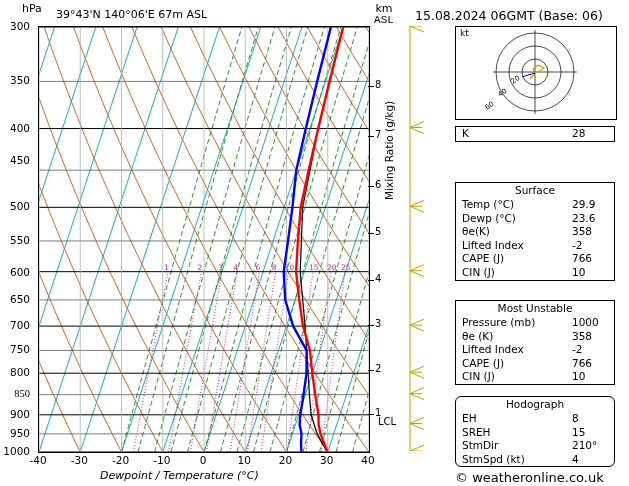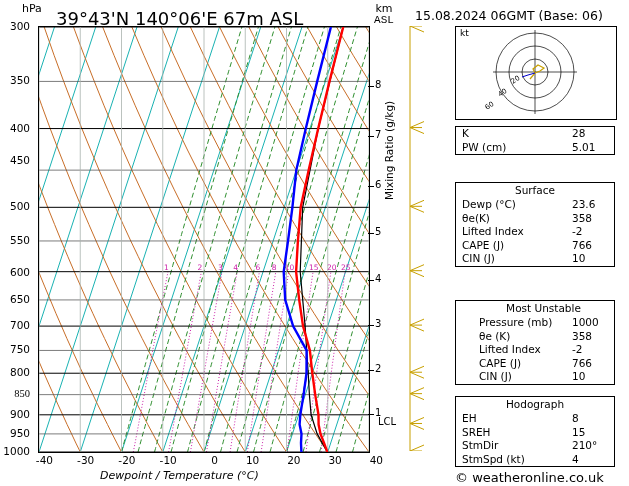--- a/index.html
+++ b/index.html
@@ -1,27 +1,27 @@
 <!DOCTYPE html>
 <html><head>
 <meta charset="utf-8">
 <style>
   html,body{margin:0;padding:0;background:#ffffff;}
   body{width:629px;height:486px;position:relative;font-family:"DejaVu Sans",sans-serif;}
   .abs{position:absolute;}
   
   #hpa-label{left:22px;top:2px;font-size:11px;color:#000;}
-  #station-title{left:56px;top:8px;font-size:18px;color:#000;font-weight:normal;}
+  #station-title{left:56px;top:8px;font-size:11px;color:#000;font-weight:normal;}
   #km-label{left:372px;top:2px;font-size:11px;color:#000;text-align:center;width:24px;}
   #asl-label{left:372px;top:14px;font-size:11px;color:#000;text-align:center;width:24px;font-family:Liberation Mono, monospace;}
   #run-title{left:415px;top:8px;font-size:12.5px;color:#000;}
   
   #plot{left:38px;top:26px;width:330px;height:425px;border:1px solid #000;overflow:hidden;background:#fff;}
   .ytick{position:absolute;left:6px;font-size:10.5px;color:#000;text-align:right;width:28px;}
-  .xtick{position:absolute;top:454px;font-size:10.5px;color:#000;text-align:right;width:30px;}
+  .xtick{position:absolute;top:454px;font-size:10.5px;color:#000;text-align:center;width:30px;}
   #xaxis-label{left:100px;top:469px;font-size:11px;color:#000;font-style:italic;}
   
   #kmaxis{left:368px;top:26px;width:22px;height:425px;}
   .kmt{position:absolute;left:0;font-size:10px;color:#000;}
   .kmtick{position:absolute;left:0;width:6px;height:1px;background:#000;}
   #mixlabel{left:383px;top:200px;font-size:10.5px;color:#000;transform:rotate(-90deg);transform-origin:left top;white-space:nowrap;}
   #lcl-label{left:378px;top:416px;font-size:10px;color:#000;}
   
   #barbs{left:400px;top:26px;width:32px;height:425px;}
   
@@ -243,49 +243,49 @@
       <polyline points="74,52 79,46 84,44 88,41 82,38 77,42 79,46" fill="none" stroke="#c8a000" stroke-width="1.2"></polyline>
       <polyline points="79,46 72,48 66,50" fill="none" stroke="#0000cc" stroke-width="1"></polyline>
     </svg>
 </div>
 
 <div class="panel" id="panel-top" style="top:126px;">
     <div class="r">
       <span>K</span>
       <span class="v">28</span>
     </div>
-    <div class="r">
-      <span>PW (cm)</span>
-      <span class="v">5.01</span>
-    </div>
   </div>
 <div class="panel" id="panel-surface" style="top:182px;">
     <div class="hdr">Surface</div>
     <div class="r">
+      <span>Temp (°C)</span>
+      <span class="v">29.9</span>
+    </div>
+    <div class="r">
       <span>Dewp (°C)</span>
       <span class="v">23.6</span>
     </div>
     <div class="r">
       <span>θe(K)</span>
       <span class="v">358</span>
     </div>
     <div class="r">
       <span>Lifted Index</span>
       <span class="v">-2</span>
     </div>
     <div class="r">
       <span>CAPE (J)</span>
       <span class="v">766</span>
     </div>
     <div class="r">
       <span>CIN (J)</span>
       <span class="v">10</span>
     </div>
   </div>
-<div class="panel" id="panel-mu" style="top:300px;padding-left:17px;">
+<div class="panel" id="panel-mu" style="top:300px;">
     <div class="hdr">Most Unstable</div>
     <div class="r">
       <span>Pressure (mb)</span>
       <span class="v">1000</span>
     </div>
     <div class="r">
       <span>θe (K)</span>
       <span class="v">358</span>
     </div>
     <div class="r">
@@ -294,21 +294,21 @@
     </div>
     <div class="r">
       <span>CAPE (J)</span>
       <span class="v">766</span>
     </div>
     <div class="r">
       <span>CIN (J)</span>
       <span class="v">10</span>
     </div>
   </div>
-<div class="panel" id="panel-hodo" style="top:396px;">
+<div class="panel" id="panel-hodo" style="top:396px;border-radius:6px;">
     <div class="hdr">Hodograph</div>
     <div class="r">
       <span>EH</span>
       <span class="v">8</span>
     </div>
     <div class="r">
       <span>SREH</span>
       <span class="v">15</span>
     </div>
     <div class="r">

